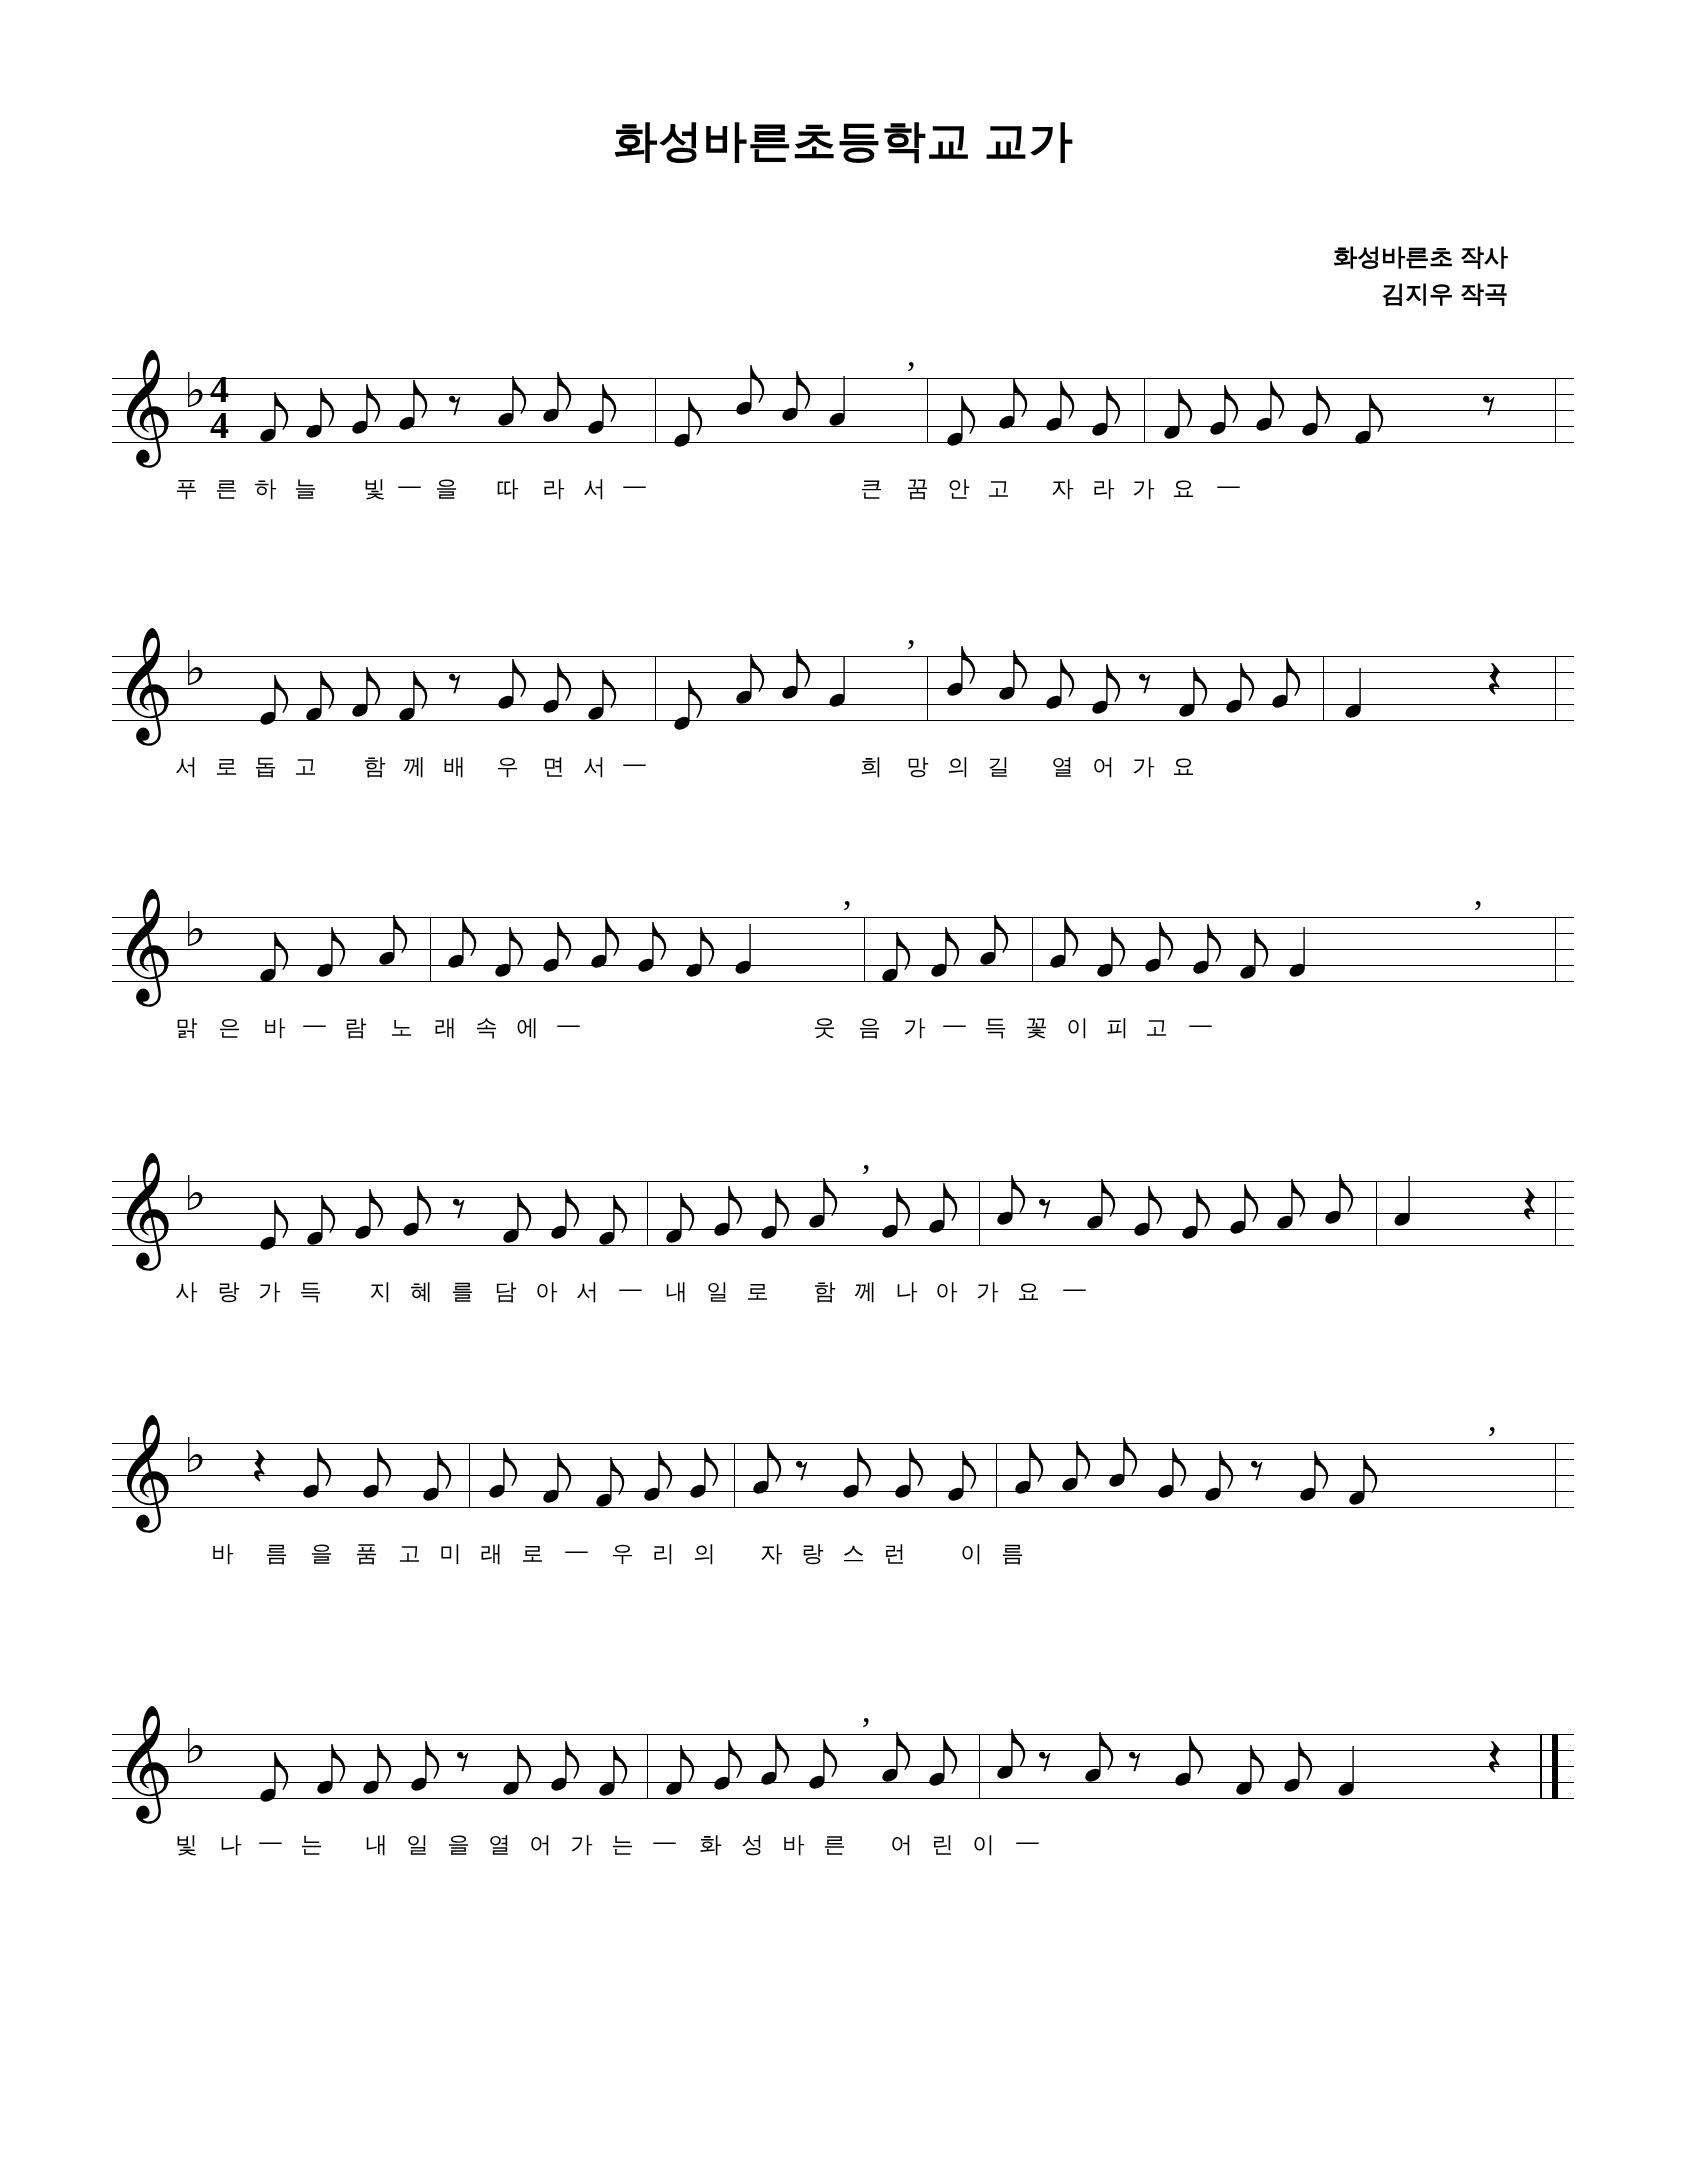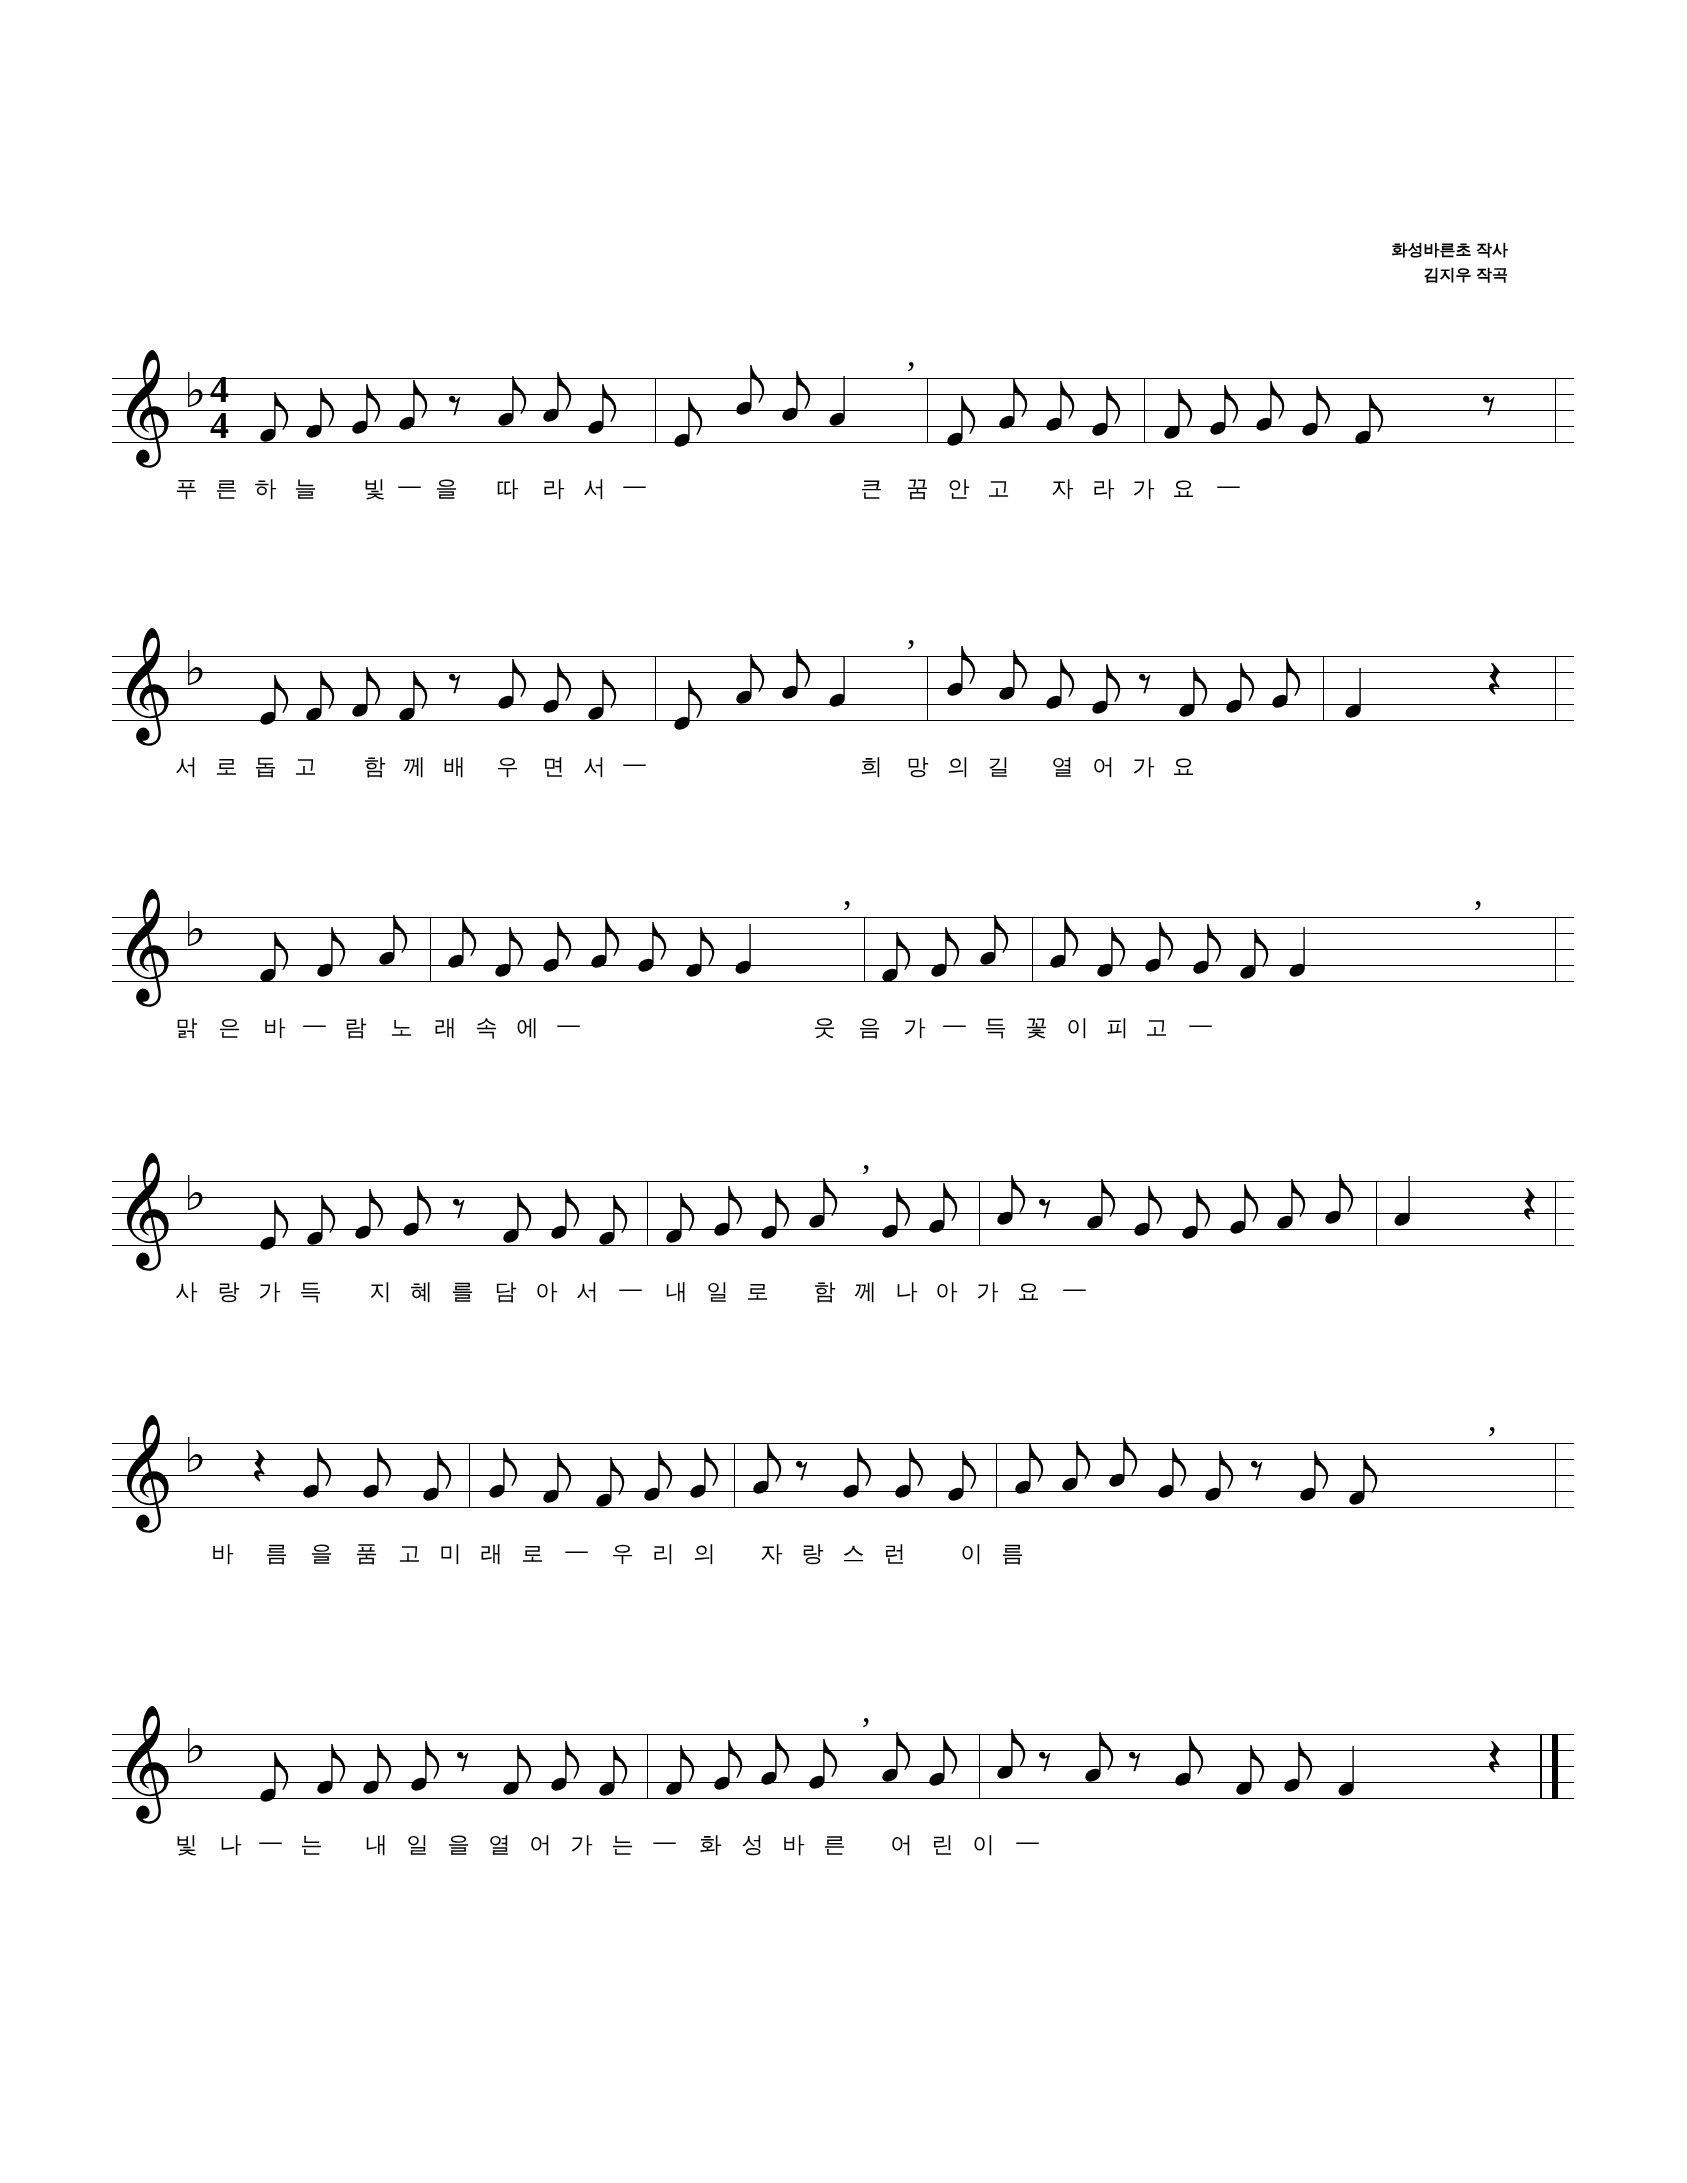--- a/index.html
+++ b/index.html
@@ -28,21 +28,21 @@
     text-align: center;
     font-size: 44px;
     font-weight: bold;
     letter-spacing: 0.7px;
   }
   .credits {
     position: absolute;
     top: 238px;
     right: 179px;
     text-align: right;
-    font-size: 16px;
+    font-size: 24px;
     font-weight: bold;
     line-height: 1.55;
   }
   .system {
     position: absolute;
     left: 99px;
     width: 1489px;
     height: 198px;
   }
   
@@ -140,20 +140,21 @@
     position: absolute;
     top: 0;
     white-space: pre;
   }
 </style>
 </head>
 <body>
 
 <div class="page">
 
+  <div class="title">화성바른초등학교 교가</div>
 
   <div class="credits">
     <div>화성바른초 작사</div>
     <div>김지우 작곡</div>
   </div>
 
   <div class="system" style="top:351px;">
     <div class="staff">
       <div class="line l0"></div>
         <div class="line l1"></div>

